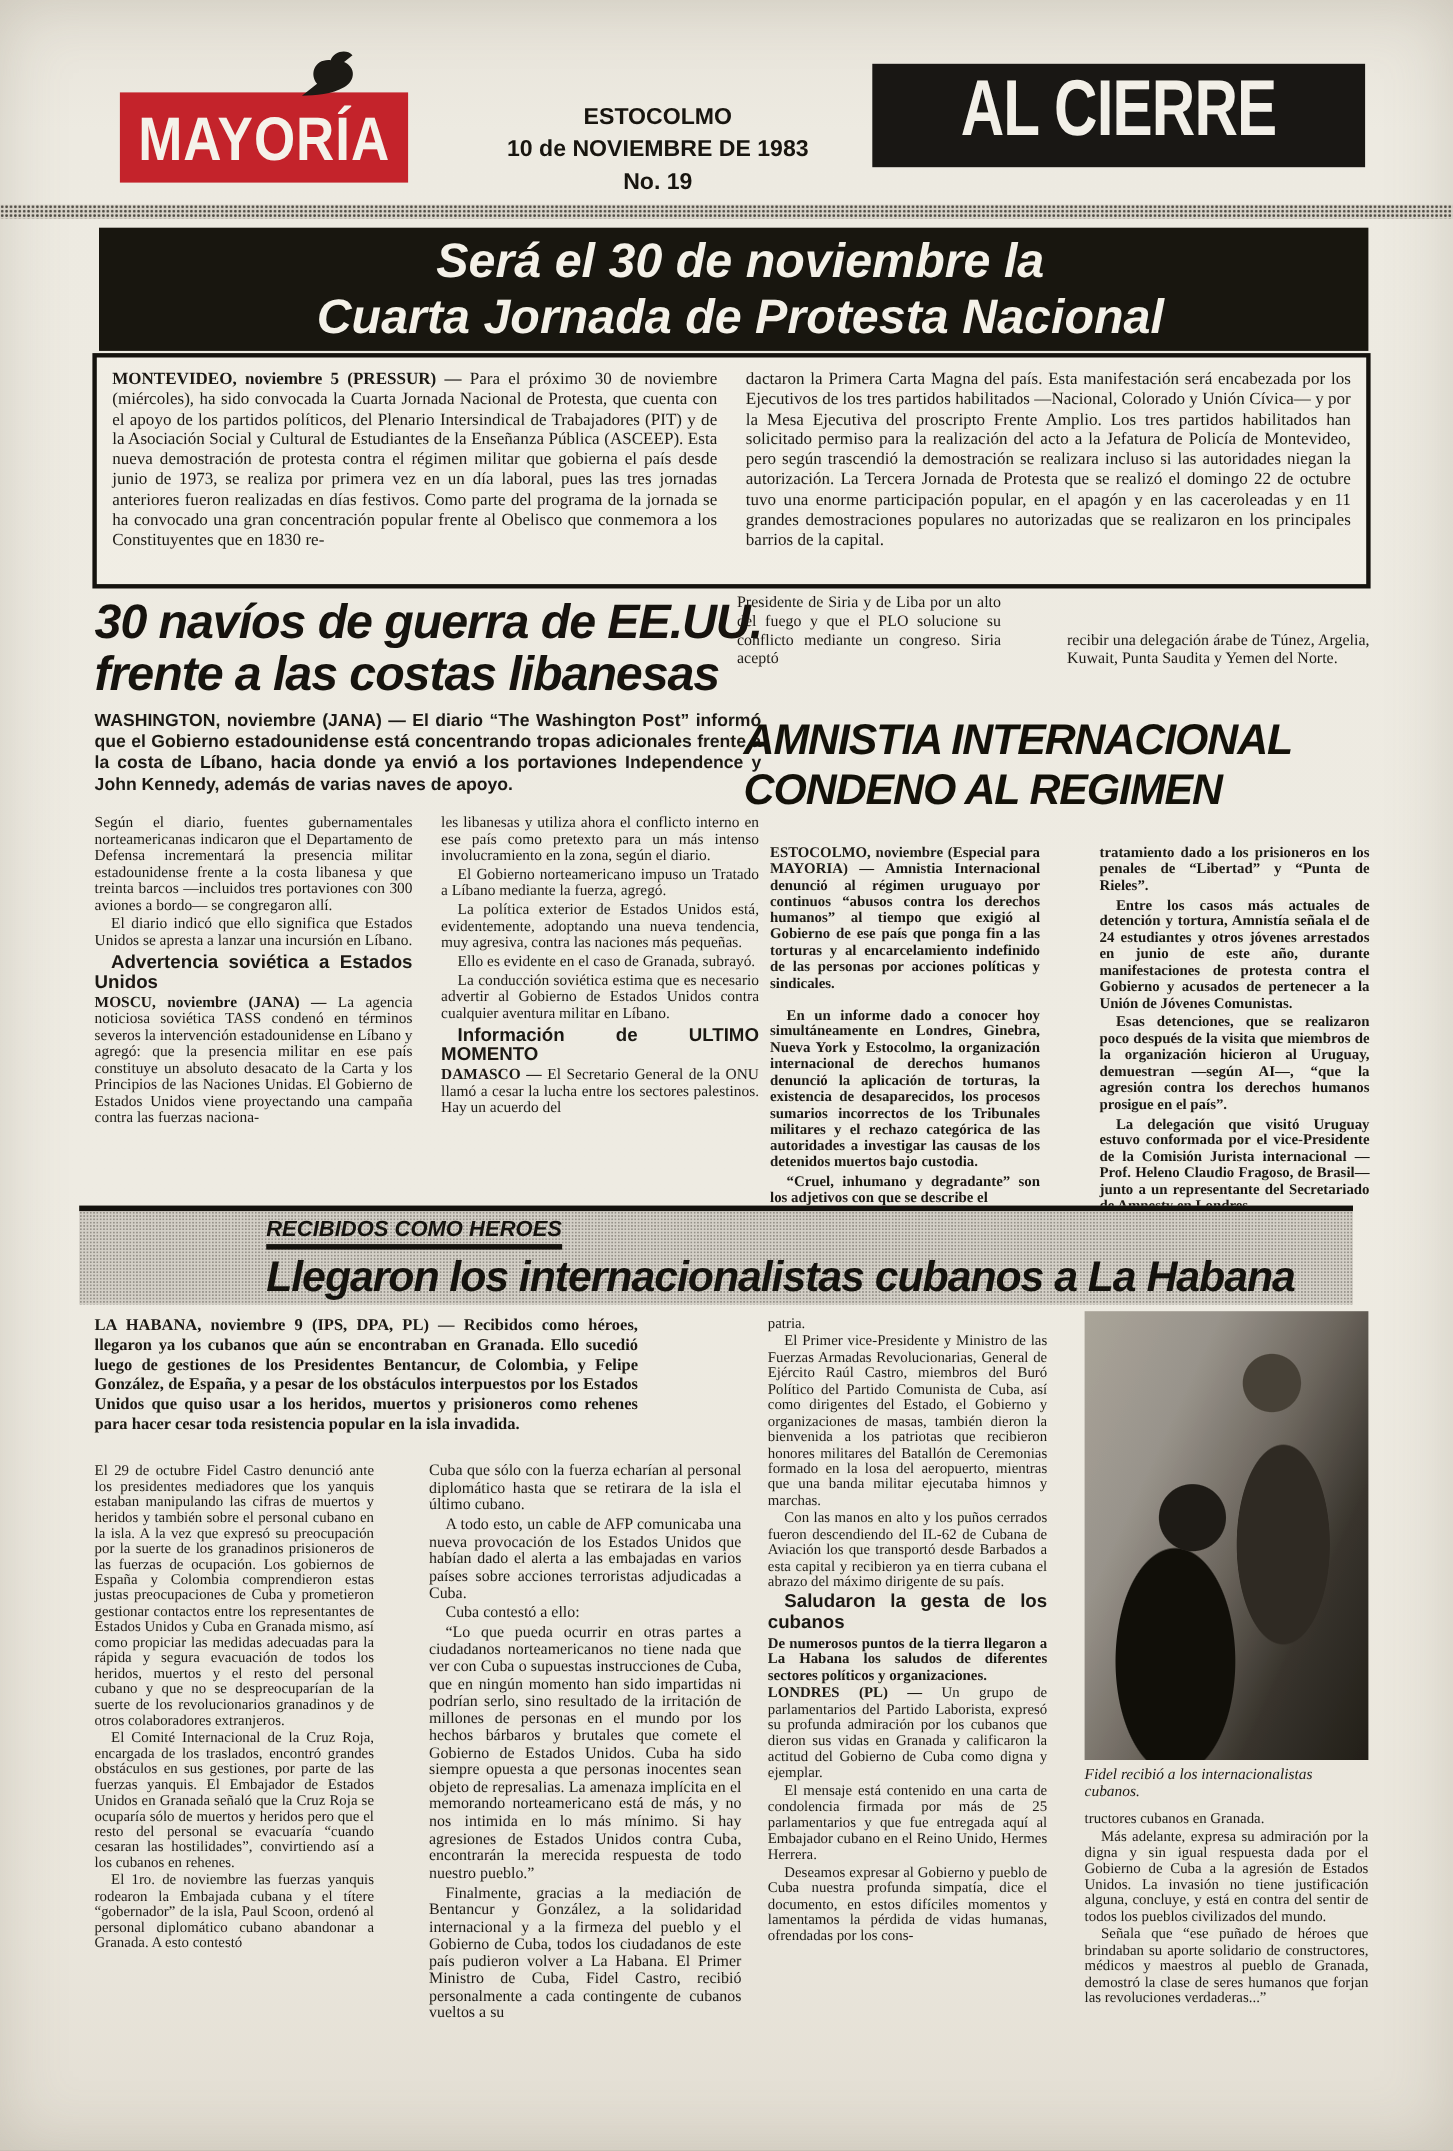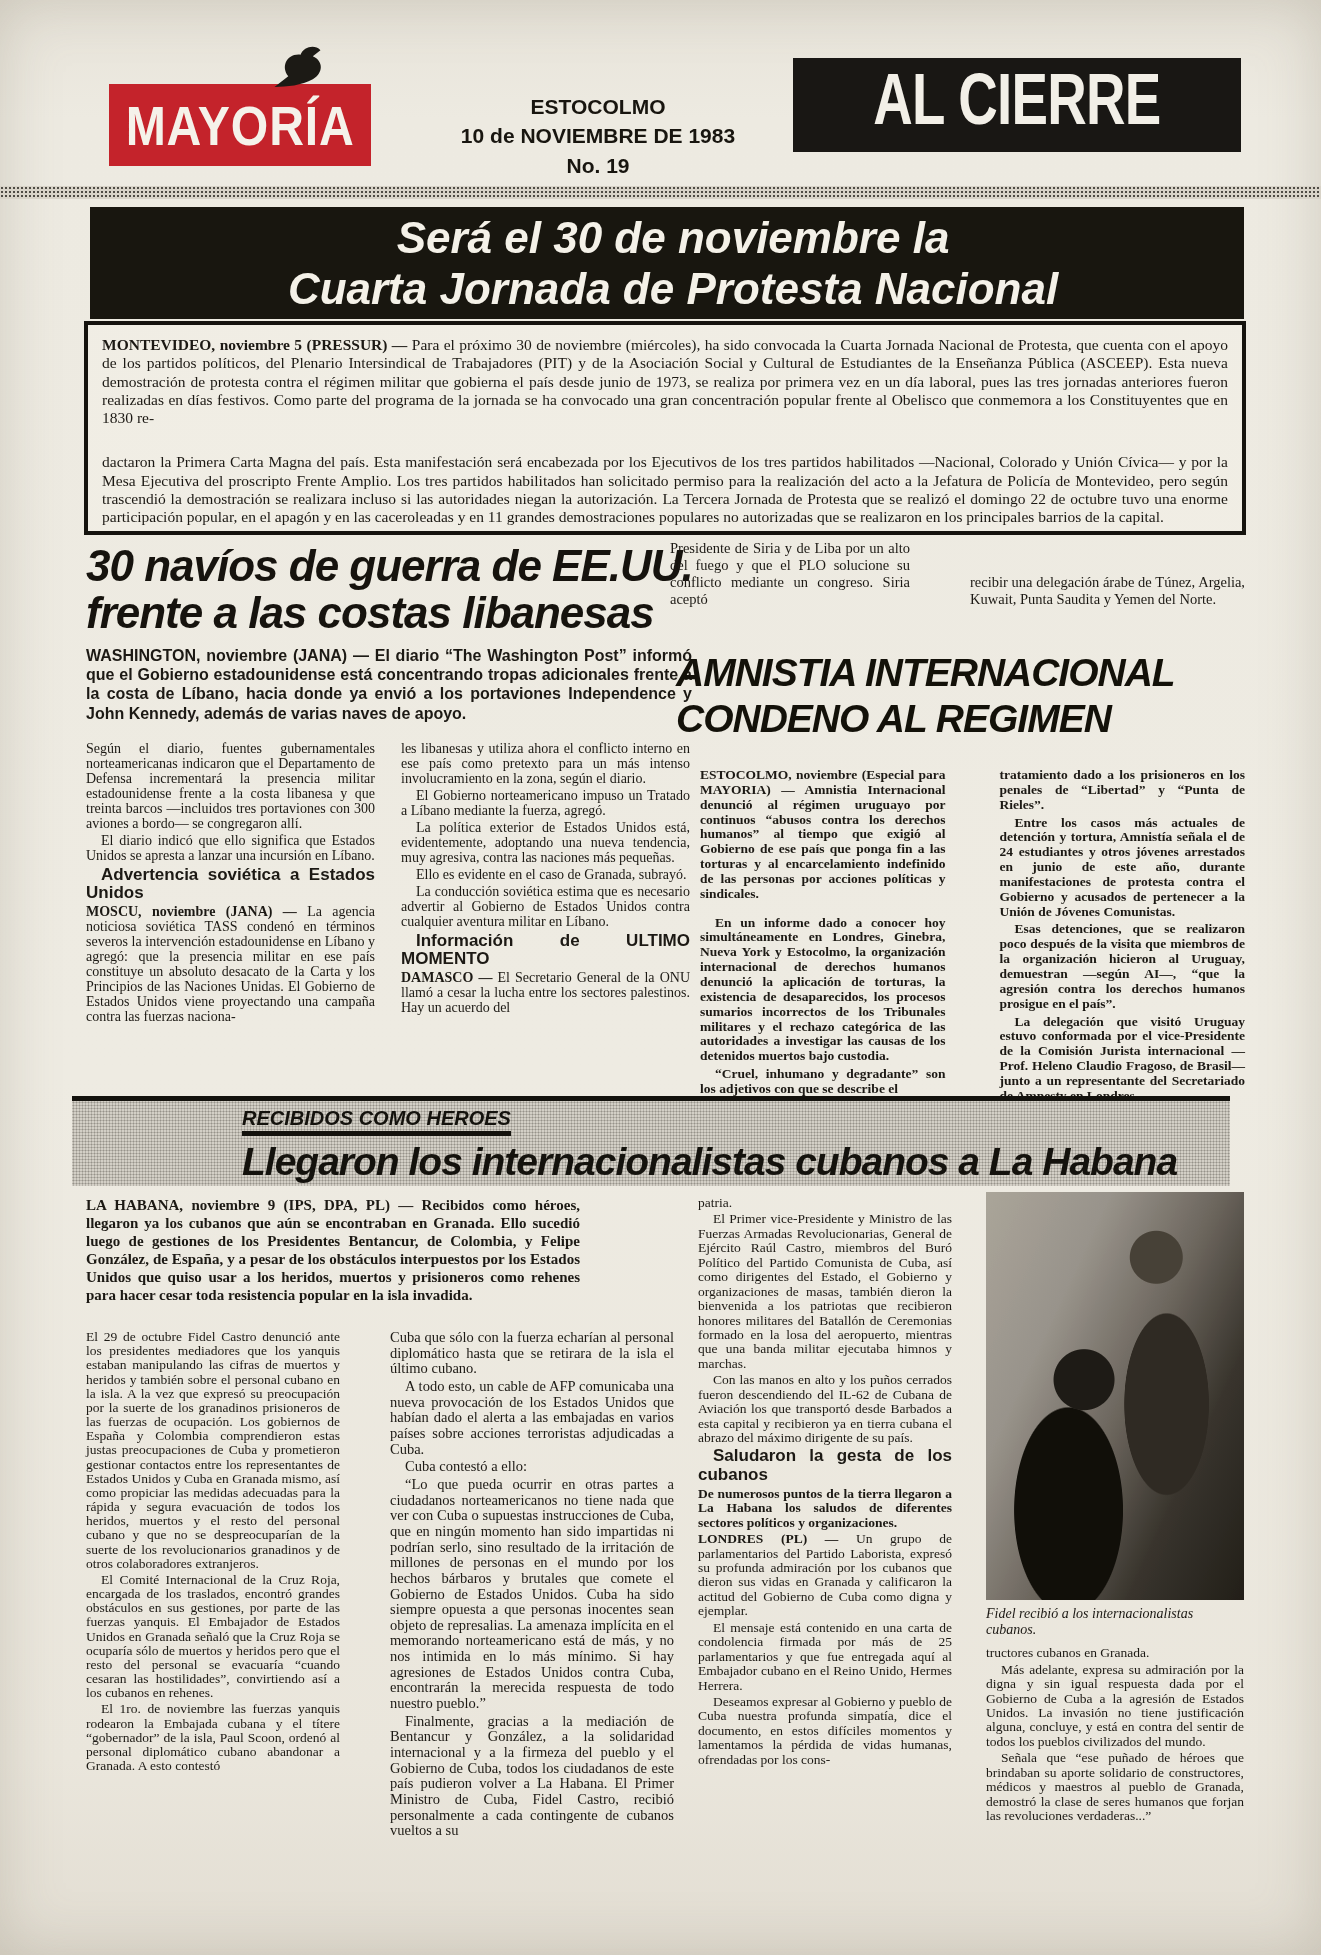--- a/index.html
+++ b/index.html
@@ -17,21 +17,21 @@
   .dateline{left:418px;top:92px;width:360px;text-align:center;font-weight:bold;font-size:21px;line-height:1.4;color:#18150f;}
   .alcierre{left:793px;top:58px;width:448px;height:94px;background:#191714;display:flex;align-items:flex-start;justify-content:center;}
   .alcierre span{color:#f2efe7;font-weight:bold;font-size:72px;white-space:nowrap;transform:scaleX(.76);letter-spacing:-1px;}
   .halftone-bar{left:0;top:186px;width:1321px;height:13px;background-color:#d8d3c8;
       background-image:radial-gradient(#4e4b44 1px,transparent 1.35px);background-size:4px 4px;}
 
   
   .lead-banner{left:90px;top:207px;width:1142px;height:112px;background:#18160f;color:#f4f1e8;
       display:flex;flex-direction:column;align-items:center;justify-content:center;padding-left:12px;}
   .lead-banner div{font-style:italic;font-weight:bold;font-size:44px;line-height:1.17;white-space:nowrap;}
-  .lead-box{left:84px;top:321px;width:1126px;height:184px;border:4px solid #15130e;padding:11px 14px;display:flex;gap:26px;background:rgba(244,241,233,.45);flex-direction:column;}
+  .lead-box{left:84px;top:321px;width:1126px;height:184px;border:4px solid #15130e;padding:11px 14px;display:flex;gap:26px;background:rgba(244,241,233,.45);}
   .lead-box .lcol{flex:1;font-size:15.5px;line-height:1.18;text-align:justify;}
 
   
   .col p{margin:0 0 2px 0;text-indent:15px;}
   .col p.ni{text-indent:0;}
   .dl{font-weight:bold;}
   .subhead{font-family:"Liberation Sans",sans-serif;font-weight:bold;font-size:17px;line-height:1.1;margin:10px 0 6px 0;text-indent:0;}
 
   
   .nav-headline{left:86px;top:543px;width:640px;font-style:italic;font-weight:bold;font-size:44px;line-height:1.06;letter-spacing:-1px;color:#16130e;}

